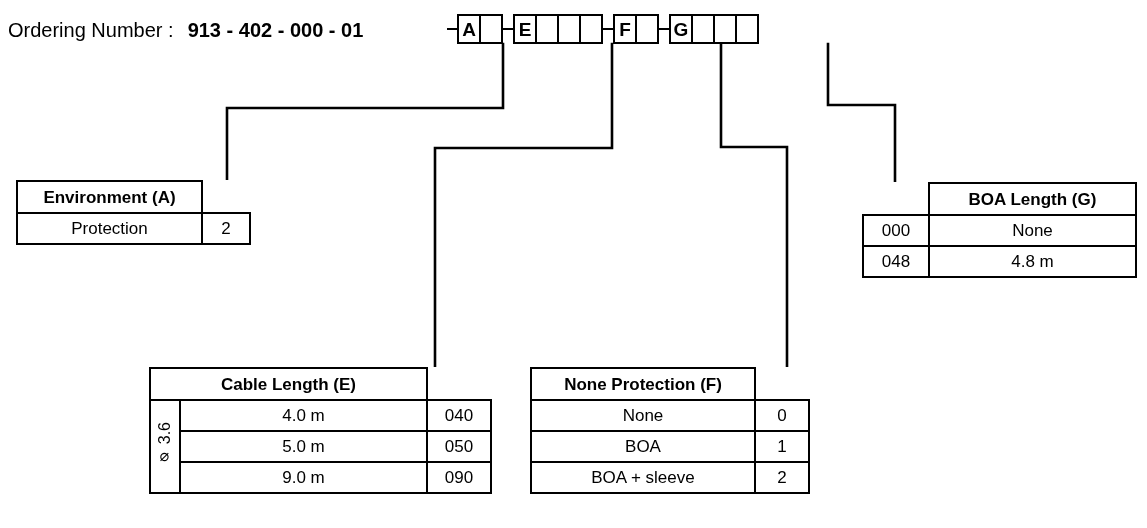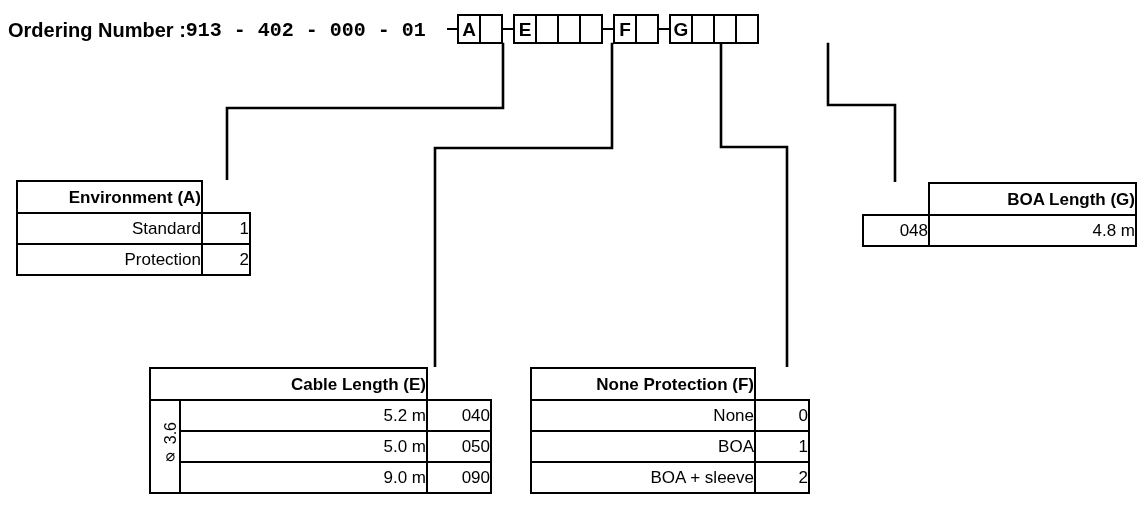--- a/index.html
+++ b/index.html
@@ -23,30 +23,29 @@
   .order-row {
     position: absolute;
     left: 8px;
     top: 12px;
     height: 36px;
     display: flex;
     align-items: center;
   }
   .order-label {
     font-size: 20px;
-    font-weight: bold;
+    font-weight: normal;
     letter-spacing: 0px;
     white-space: pre;
   }
   .order-number {
     font-size: 20px;
     font-weight: bold;
-    margin-left: 0;
+    margin-left: 14px;
     white-space: pre;
-    font-family: Liberation Mono, monospace;
   }
 
   
   .boxes {
     position: absolute;
     left: 447px;
     top: 14px;
     display: flex;
     align-items: center;
   }
@@ -88,21 +87,21 @@
   .tbl {
     position: absolute;
     border-collapse: collapse;
     background: #fff;
   }
   .tbl td, .tbl th {
     border: 2px solid #000;
     padding: 0;
     font-size: 17px;
     font-weight: normal;
-    text-align: right;
+    text-align: center;
     background: #fff;
     line-height: 1;
   }
   .tbl th {
     font-weight: bold;
     font-size: 17px;
   }
   .hdr-cell { height: 30px; }
   .row-cell { height: 29px; }
   .no-border { border: none !important; background: transparent !important; }
@@ -184,41 +183,37 @@
     </span>
   </div>
 
   <table class="tbl" id="tbl-environment">
     <tbody>
         <tr>
       <th class="hdr-cell c-desc">Environment (A)</th>
       <td class="no-border c-code"></td>
     </tr>
     <tr>
-      <td class="row-cell c-desc">Standard</td>
-      <td class="row-cell c-code">1</td>
-    </tr>
-    <tr>
       <td class="row-cell c-desc">Protection</td>
       <td class="row-cell c-code">2</td>
     </tr>
   </tbody>
     </table>
 
   <table class="tbl" id="tbl-cable-length">
     <tbody>
         <tr>
       <th class="hdr-cell" colspan="2">Cable Length (E)</th>
       <td class="no-border c-code"></td>
     </tr>
     <tr>
       <td class="row-cell c-dia" rowspan="3">
         <span class="rot">⌀ 3.6</span>
       </td>
-      <td class="row-cell c-desc">5.2 m</td>
+      <td class="row-cell c-desc">4.0 m</td>
       <td class="row-cell c-code">040</td>
     </tr>
     <tr>
       <td class="row-cell c-desc">5.0 m</td>
       <td class="row-cell c-code">050</td>
     </tr>
     <tr>
       <td class="row-cell c-desc">9.0 m</td>
       <td class="row-cell c-code">090</td>
     </tr>
@@ -246,19 +241,23 @@
   </tbody>
     </table>
 
   <table class="tbl" id="tbl-boa-length">
     <tbody>
         <tr>
       <td class="no-border c-code"></td>
       <th class="hdr-cell c-desc">BOA Length (G)</th>
     </tr>
     <tr>
+      <td class="row-cell c-code">000</td>
+      <td class="row-cell c-desc">None</td>
+    </tr>
+    <tr>
       <td class="row-cell c-code">048</td>
       <td class="row-cell c-desc">4.8 m</td>
     </tr>
   </tbody>
     </table>
 
 </div>
 
 </body></html>

